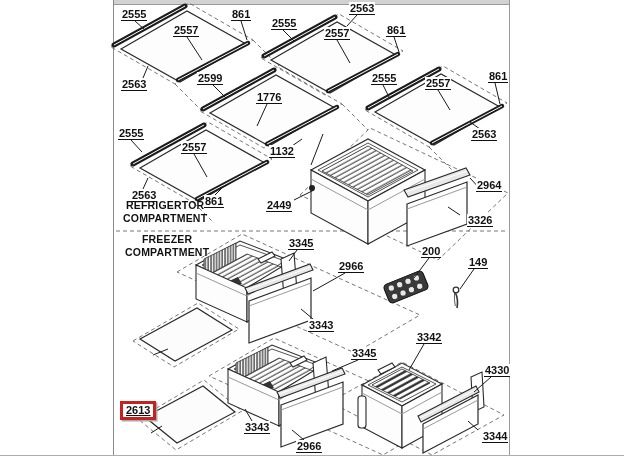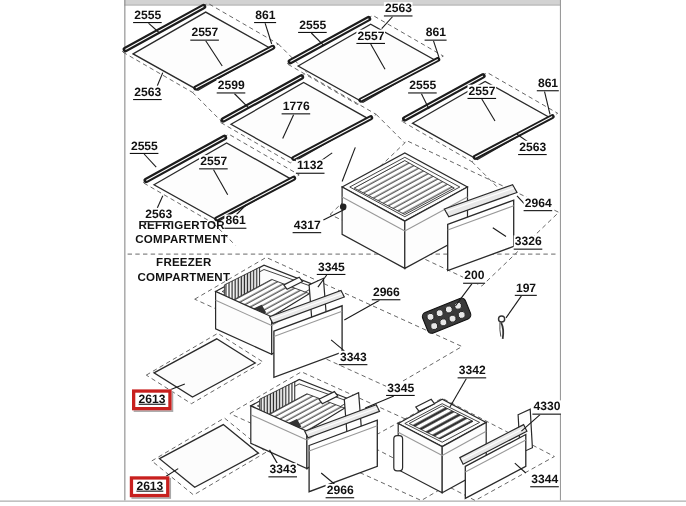--- a/index.html
+++ b/index.html
@@ -2,21 +2,21 @@
 <html><head>
 <meta charset="utf-8">
 <style>
   html,body{margin:0;padding:0;background:#fff;}
   .stage{position:relative;width:624px;height:460px;background:#fff;overflow:hidden;
          font-family:"Liberation Sans",sans-serif;}
   svg{position:absolute;left:0;top:0;}
   .lbl{position:absolute;font:bold 11px/11px "Liberation Sans",sans-serif;color:#111;
        background:#fff;border-bottom:1.4px solid #111;padding:1px 1px 0 1px;white-space:nowrap;}
   .lbl.hl{border:3px solid #c8201e;text-decoration:underline;padding:1px 3px;
-          box-shadow:1.5px 1.5px 0 #a9a9a9;}
+          box-shadow:1.5px 1.5px 0 #a9a9a9;margin-top:47px;}
   .sec-title{position:absolute;font:bold 10.5px/12.5px "Liberation Sans",sans-serif;
              color:#111;letter-spacing:.2px;white-space:nowrap;text-align:center;}
 </style>
 </head>
 <body>
 
 <div class="stage">
 
 <svg width="624" height="460" viewBox="0 0 624 460">
   <defs>
@@ -238,28 +238,28 @@
 <div class="lbl" style="left:256px;top:91px">1776</div>
 <div class="lbl" style="left:371px;top:72px">2555</div>
 <div class="lbl" style="left:425px;top:77px">2557</div>
 <div class="lbl" style="left:488px;top:70px">861</div>
 <div class="lbl" style="left:471px;top:128px">2563</div>
 <div class="lbl" style="left:269px;top:145px">1132</div>
 <div class="lbl" style="left:118px;top:127px">2555</div>
 <div class="lbl" style="left:181px;top:141px">2557</div>
 <div class="lbl" style="left:131px;top:189px">2563</div>
 <div class="lbl" style="left:204px;top:195px">861</div>
-<div class="lbl" style="left:266px;top:199px">4317</div>
+<div class="lbl" style="left:266px;top:199px">2449</div>
 <div class="lbl" style="left:476px;top:179px">2964</div>
 <div class="lbl" style="left:467px;top:214px">3326</div>
 <div class="lbl" style="left:288px;top:237px">3345</div>
 <div class="lbl" style="left:338px;top:260px">2966</div>
 <div class="lbl" style="left:308px;top:319px">3343</div>
 <div class="lbl" style="left:421px;top:245px">200</div>
-<div class="lbl" style="left:468px;top:256px">197</div>
+<div class="lbl" style="left:468px;top:256px">149</div>
 <div class="lbl hl" style="left:120px;top:354px">2613</div>
 <div class="lbl" style="left:351px;top:347px">3345</div>
 <div class="lbl" style="left:416px;top:331px">3342</div>
 <div class="lbl" style="left:484px;top:364px">4330</div>
 <div class="lbl" style="left:244px;top:421px">3343</div>
 <div class="lbl" style="left:296px;top:440px">2966</div>
 <div class="lbl" style="left:482px;top:430px">3344</div>
 <div class="lbl hl" style="left:118px;top:433px">2613</div>
 
 </div>

